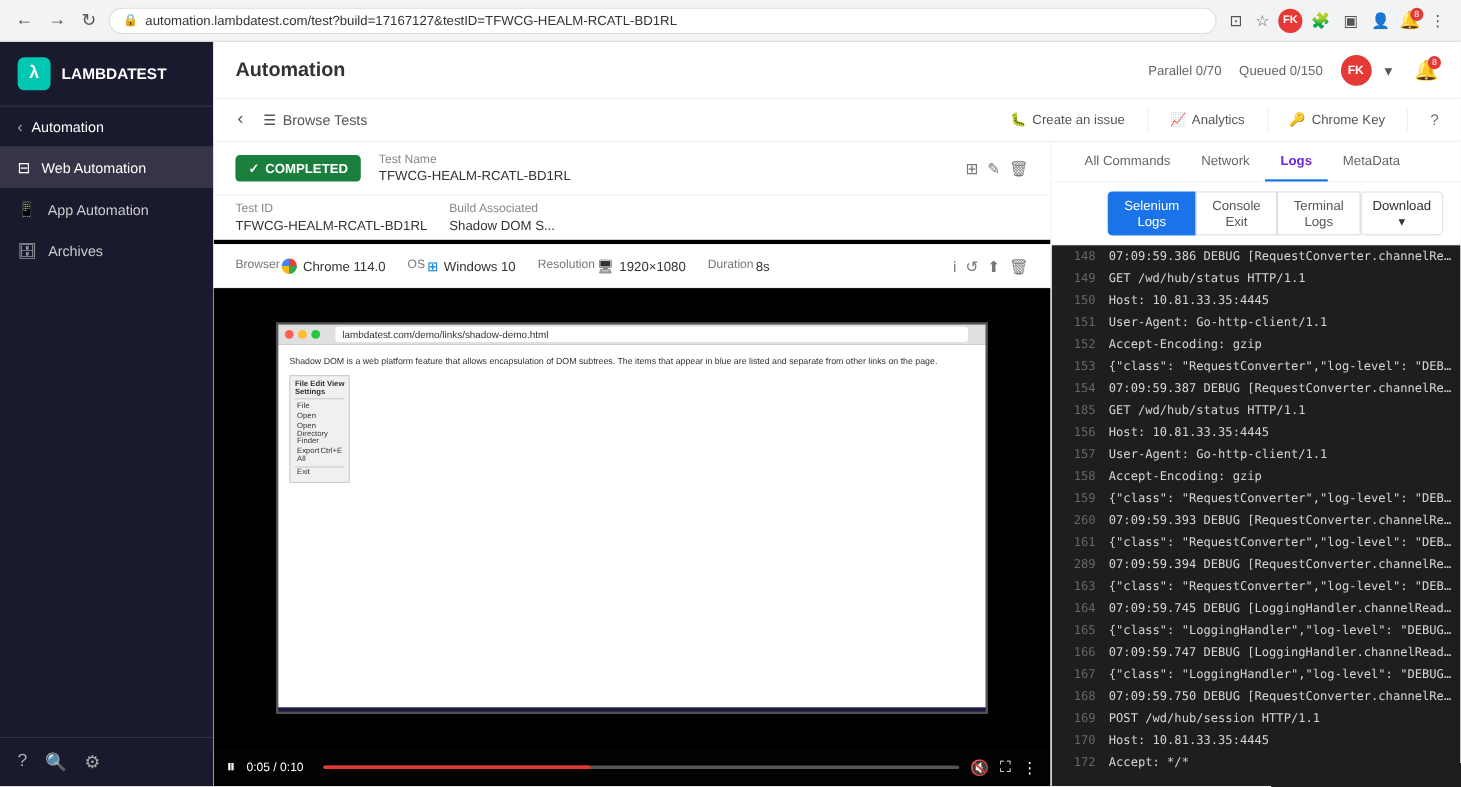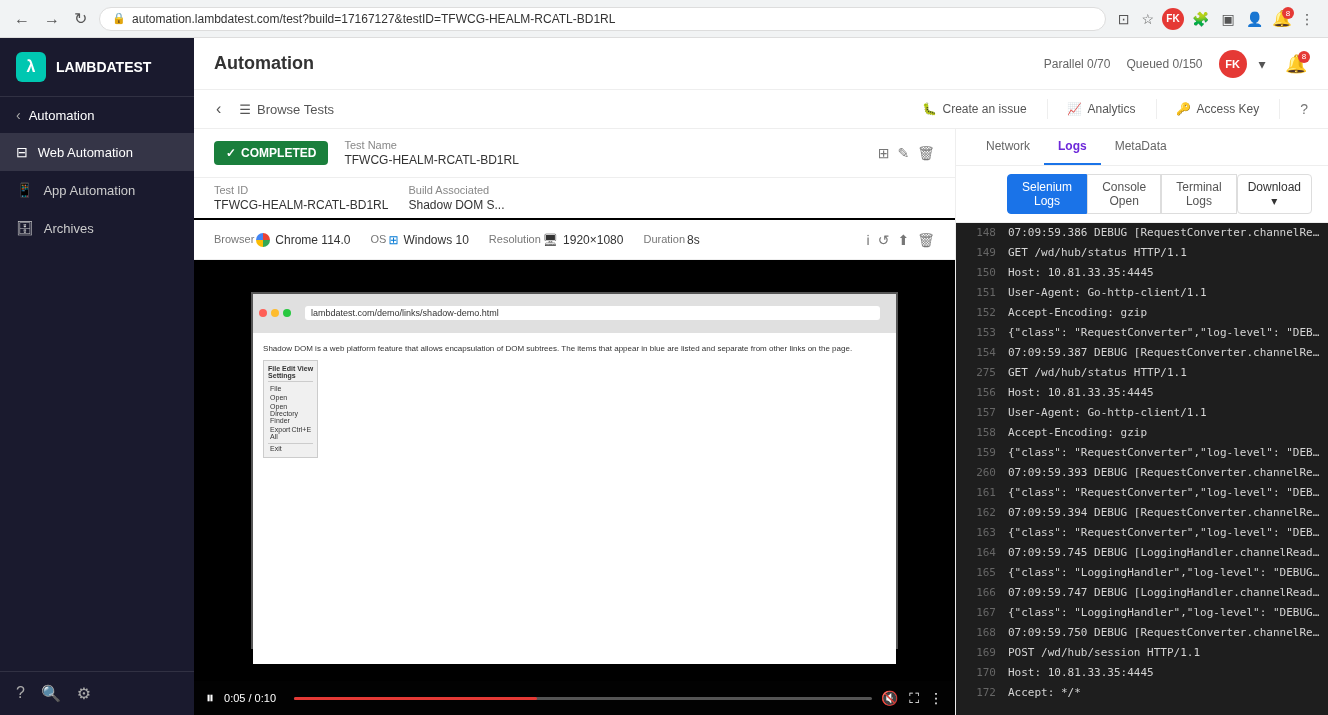--- a/index.html
+++ b/index.html
@@ -69,21 +69,21 @@
     
     .test-info-bar { padding: 10px 20px; background: white; border-bottom: 1px solid #eee; display: flex; align-items: center; gap: 16px; }
     .completed-badge { background: #1a7f3c; color: white; padding: 5px 12px; border-radius: 4px; font-size: 12px; font-weight: 600; display: flex; align-items: center; gap: 5px; }
     .test-meta { flex: 1; display: flex; gap: 20px; align-items: flex-end; }
     .meta-item { display: flex; flex-direction: column; gap: 2px; }
     .meta-label { font-size: 11px; color: #888; }
     .meta-value { font-size: 12px; color: #333; }
     .test-actions { display: flex; gap: 8px; }
     .test-action-btn { background: none; border: none; cursor: pointer; color: #777; font-size: 14px; }
     
-    .test-info-row2 { padding: 6px 20px; background: white; border-bottom: 2px solid #000000; display: flex; gap: 20px; align-items: center; }
+    .test-info-row2 { padding: 6px 20px; background: white; border-bottom: 4px solid #000000; display: flex; gap: 20px; align-items: center; }
     
     .browser-info { display: flex; align-items: center; gap: 20px; padding: 10px 20px; background: white; border-bottom: 1px solid #eee; flex-wrap: wrap; }
     .browser-detail { display: flex; gap: 2px; }
     .detail-label { font-size: 11px; color: #777; }
     .detail-value { font-size: 12px; color: #333; display: flex; align-items: center; gap: 5px; }
     .chrome-icon { width: 14px; height: 14px; border-radius: 50%; background: conic-gradient(#ea4335 0 90deg, #34a853 90deg 180deg, #fbbc04 180deg 270deg, #4285f4 270deg 360deg); flex-shrink: 0; }
     .windows-icon { color: #0078d4; font-size: 12px; }
     .browser-meta-actions { margin-left: auto; display: flex; gap: 8px; }
     .meta-action-btn { background: none; border: none; cursor: pointer; color: #777; font-size: 14px; }
     
@@ -223,21 +223,21 @@
         <span>Create an issue</span>
       </button>
       <div class="toolbar-separator"></div>
       <button class="analytics-btn">
         <span>📈</span>
         <span>Analytics</span>
       </button>
       <div class="toolbar-separator"></div>
       <button class="access-key-btn">
         <span>🔑</span>
-        <span>Access Key</span>
+        <span>Chrome Key</span>
       </button>
       <div class="toolbar-separator"></div>
       <button class="help-btn">?</button>
     </div>
 
     <div class="test-panel">
 
       <div class="left-panel">
 
         <div class="test-info-bar">
@@ -302,21 +302,21 @@
             <button class="meta-action-btn">↺</button>
             <button class="meta-action-btn">⬆</button>
             <button class="meta-action-btn">🗑</button>
           </div>
         </div>
 
         <div class="video-area">
           <div class="video-preview">
 
             <div style="width:85%;height:85%;background:#1a1a3e;position:relative;border:2px solid #555;">
-              <div style="background:#e0e0e0;height:39px;display:flex;align-items:center;padding:0 6px;gap:4px;">
+              <div style="background:#e0e0e0;height:18px;display:flex;align-items:center;padding:0 6px;gap:4px;">
                 <div style="width:8px;height:8px;border-radius:50%;background:#ff5f57;"></div>
                 <div style="width:8px;height:8px;border-radius:50%;background:#febc2e;"></div>
                 <div style="width:8px;height:8px;border-radius:50%;background:#28c840;"></div>
                 <div style="flex:1;background:white;height:14px;border-radius:3px;margin:0 10px;font-size:9px;display:flex;align-items:center;padding:0 6px;color:#333;">lambdatest.com/demo/links/shadow-demo.html</div>
               </div>
               <div style="background:white;height:calc(100% - 22px);padding:10px;overflow:hidden;">
                 <div style="font-size:8px;color:#333;margin-bottom:6px;line-height:1.4;">Shadow DOM is a web platform feature that allows encapsulation of DOM subtrees. The items that appear in blue are listed and separate from other links on the page.</div>
                 <div style="display:flex;gap:8px;">
                   <div style="width:55px;background:#f0f0f0;border:1px solid #ccc;padding:4px;">
                     <div style="font-size:7px;color:#333;font-weight:bold;border-bottom:1px solid #ccc;padding-bottom:2px;margin-bottom:2px;">File Edit View Settings</div>
@@ -340,28 +340,29 @@
             <button class="volume-btn">🔇</button>
             <button class="fullscreen-btn">⛶</button>
             <button class="more-btn">⋮</button>
           </div>
         </div>
       </div>
 
       <div class="right-panel">
 
         <div class="tabs-bar">
+          <div class="tab">All Commands</div>
           <div class="tab">Network</div>
           <div class="tab active">Logs</div>
           <div class="tab">MetaData</div>
         </div>
 
         <div class="log-tabs">
           <button class="log-tab active">Selenium Logs</button>
-          <button class="log-tab">Console Open</button>
+          <button class="log-tab">Console Exit</button>
           <button class="log-tab">Terminal Logs</button>
           <div style="flex:1"></div>
           <button class="download-btn">Download ▾</button>
         </div>
 
         <div class="logs-container" id="logs-container">
         <div class="log-line">
               <span class="log-num">148</span>
               <span class="log-text">07:09:59.386 DEBUG [RequestConverter.channelRead0] - Incoming me</span>
             </div>
@@ -383,21 +384,21 @@
             </div>
             <div class="log-line">
               <span class="log-num">153</span>
               <span class="log-text">{"class": "RequestConverter","log-level": "DEBUG","log-message": "Incoming me</span>
             </div>
             <div class="log-line">
               <span class="log-num">154</span>
               <span class="log-text">07:09:59.387 DEBUG [RequestConverter.channelRead0] - Start of http request: D</span>
             </div>
             <div class="log-line">
-              <span class="log-num">275</span>
+              <span class="log-num">185</span>
               <span class="log-text">GET /wd/hub/status HTTP/1.1</span>
             </div>
             <div class="log-line">
               <span class="log-num">156</span>
               <span class="log-text">Host: 10.81.33.35:4445</span>
             </div>
             <div class="log-line">
               <span class="log-num">157</span>
               <span class="log-text">User-Agent: Go-http-client/1.1</span>
             </div>
@@ -411,21 +412,21 @@
             </div>
             <div class="log-line">
               <span class="log-num">260</span>
               <span class="log-text">07:09:59.393 DEBUG [RequestConverter.channelRead0] - Incoming message: EmptyL</span>
             </div>
             <div class="log-line">
               <span class="log-num">161</span>
               <span class="log-text">{"class": "RequestConverter","log-level": "DEBUG","log-message": "Incoming me</span>
             </div>
             <div class="log-line">
-              <span class="log-num">162</span>
+              <span class="log-num">289</span>
               <span class="log-text">07:09:59.394 DEBUG [RequestConverter.channelRead0] - Closing input pipe.</span>
             </div>
             <div class="log-line">
               <span class="log-num">163</span>
               <span class="log-text">{"class": "RequestConverter","log-level": "DEBUG","log-message": "Closing inp</span>
             </div>
             <div class="log-line">
               <span class="log-num">164</span>
               <span class="log-text">07:09:59.745 DEBUG [LoggingHandler.channelRead] - [id: 0x627a8420, L:/0:0:0:0</span>
             </div>

